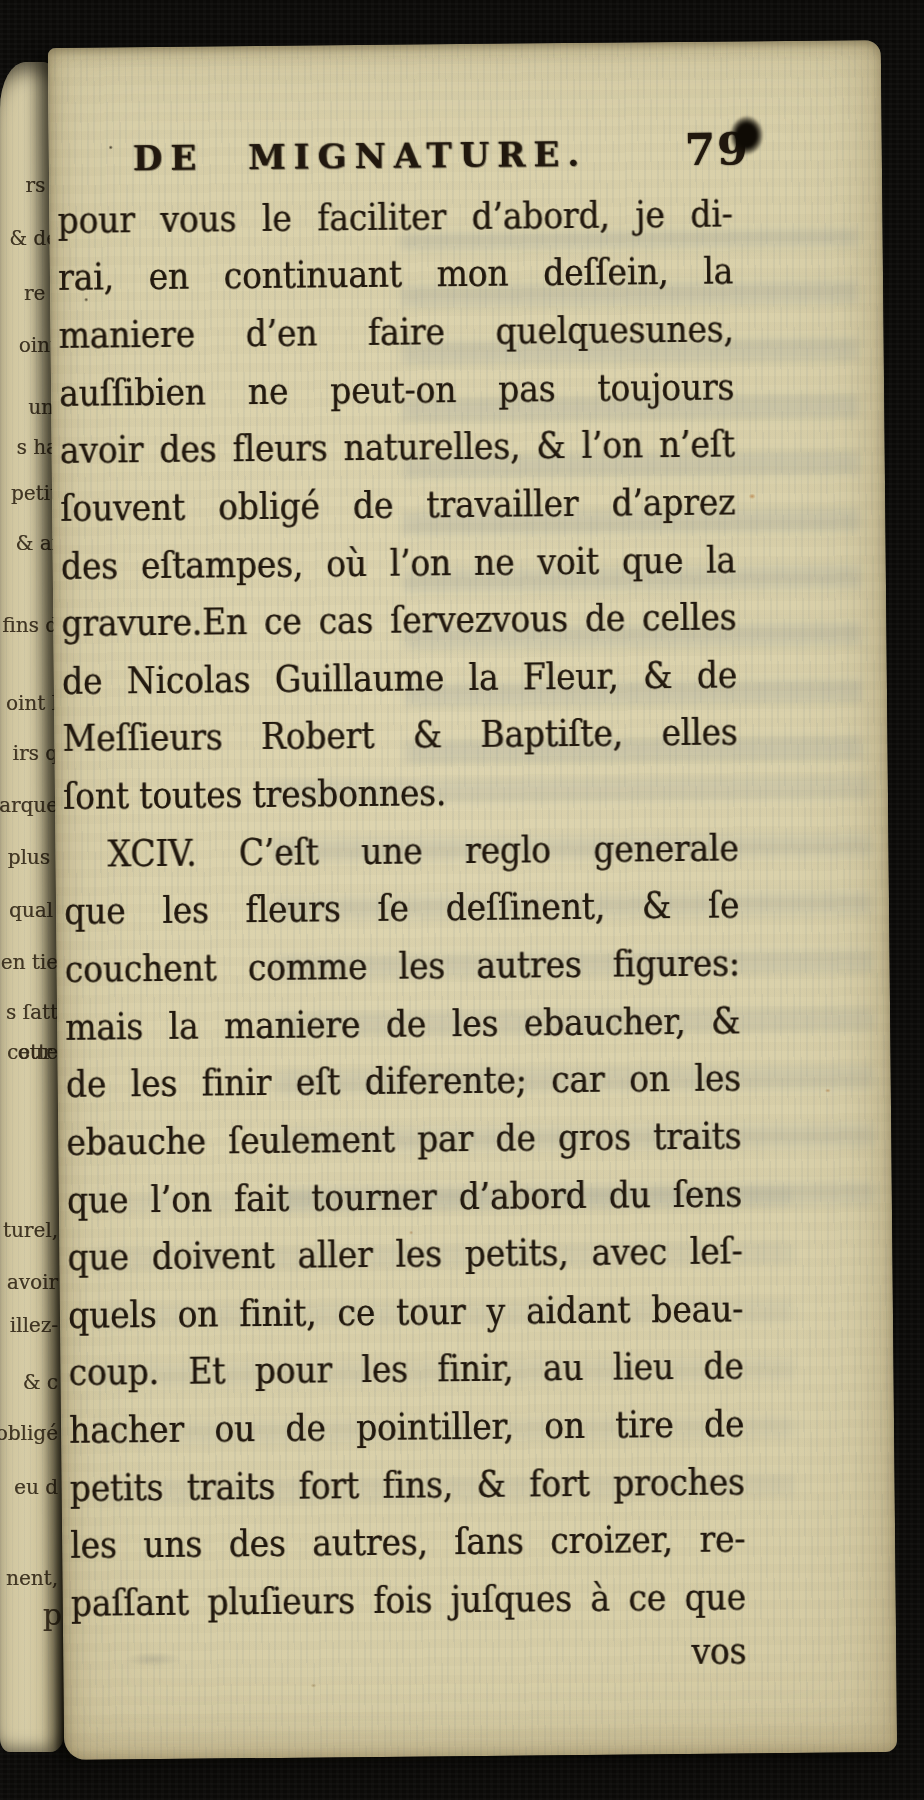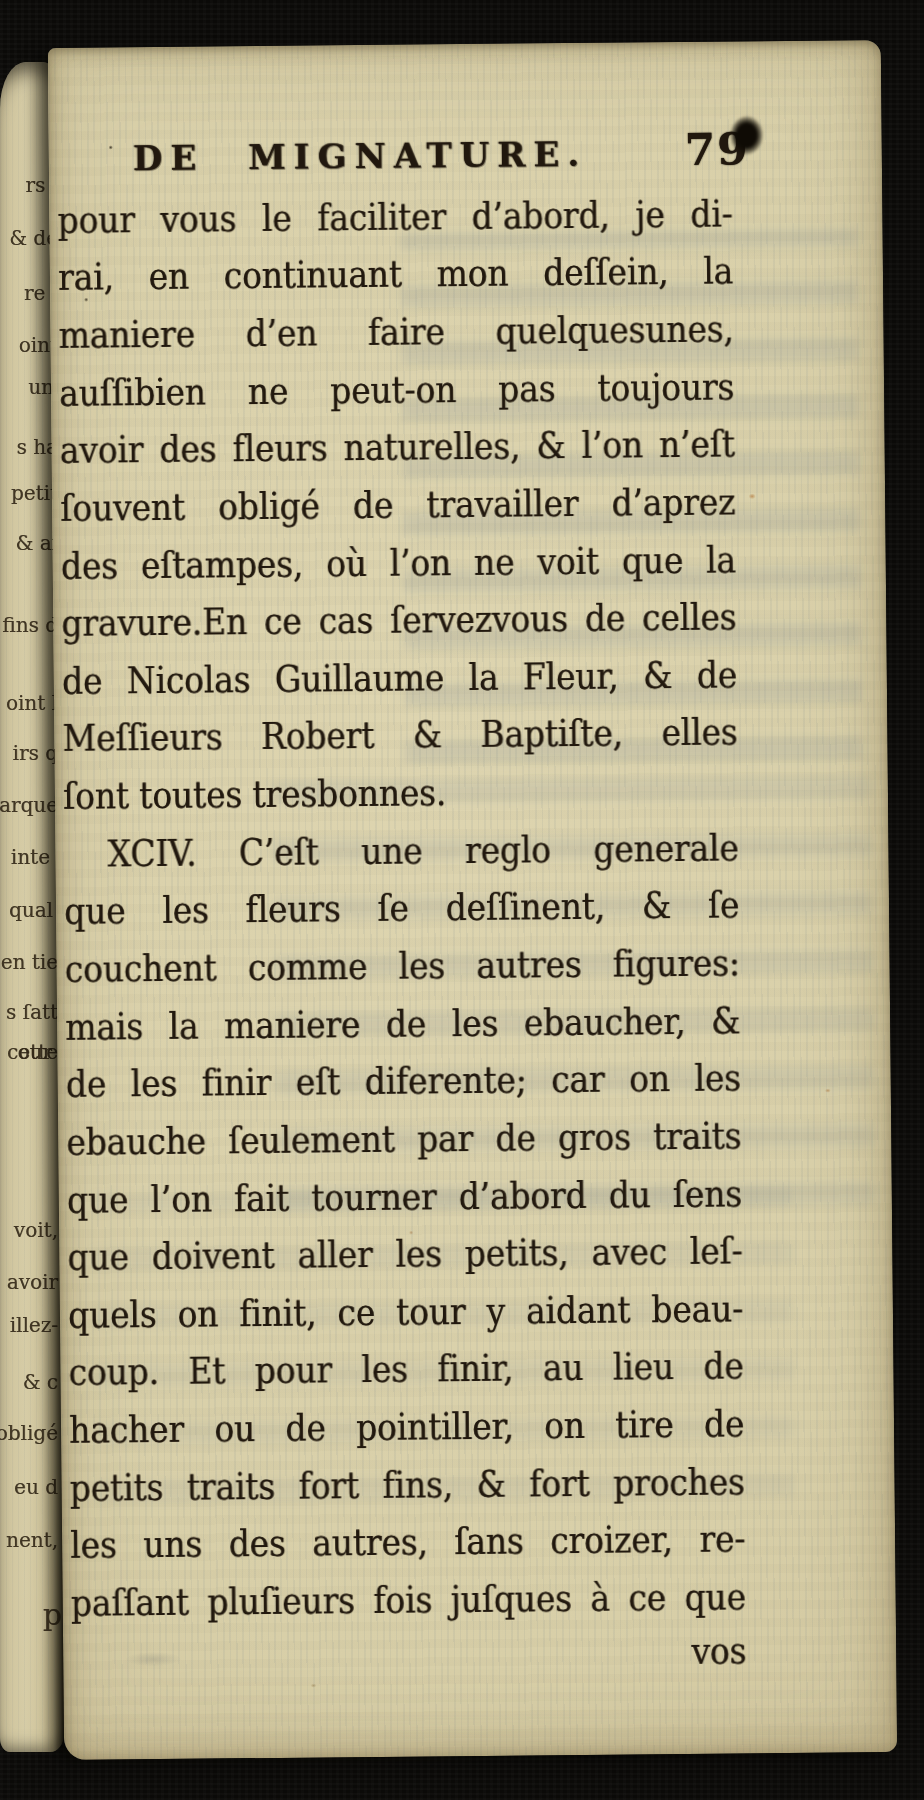--- a/index.html
+++ b/index.html
@@ -85,41 +85,41 @@
 </head>
 <body>
 
 <div class="scan">
 
   <div class="facing">
     <div class="frag" style="top:113px">rs ,</div>
     <div class="frag" style="top:166px">&amp; de</div>
     <div class="frag" style="top:221px">re ,</div>
     <div class="frag" style="top:273px">oint</div>
-    <div class="frag" style="top:315px;right:10px">un</div>
+    <div class="frag" style="top:335px;right:10px">un</div>
     <div class="frag" style="top:375px">s ha</div>
     <div class="frag" style="top:421px">petit</div>
     <div class="frag" style="top:471px">&amp; ai</div>
     <div class="frag" style="top:553px">fins d</div>
     <div class="frag" style="top:631px">oint l</div>
     <div class="frag" style="top:681px">irs q</div>
     <div class="frag" style="top:733px">marque</div>
-    <div class="frag" style="top:785px;right:14px">inte</div>
+    <div class="frag" style="top:785px;right:14px">plus</div>
     <div class="frag" style="top:838px;right:11px">qual</div>
     <div class="frag" style="top:890px">en tie</div>
     <div class="frag" style="top:940px">s ſatt</div>
     <div class="frag" style="top:980px">cette</div>
     <div class="frag" style="top:980px;right:12px">our</div>
-    <div class="frag" style="top:1158px">voit,</div>
+    <div class="frag" style="top:1158px">turel,</div>
     <div class="frag" style="top:1210px">avoir</div>
     <div class="frag" style="top:1253px">illez-</div>
     <div class="frag" style="top:1310px">&amp; c</div>
     <div class="frag" style="top:1361px">obligé</div>
     <div class="frag" style="top:1415px">eu d</div>
-    <div class="frag" style="top:1468px">nent,</div>
+    <div class="frag" style="top:1506px">nent,</div>
     <div class="frag frag-big" style="top:1538px;right:2px">p</div>
   </div>
 
   <div class="page">
     <div class="ghost g1"></div>
     <div class="ghost g2"></div>
     <div class="ghost g3"></div>
     <div class="stains"></div>
 
     <div class="runhead">

